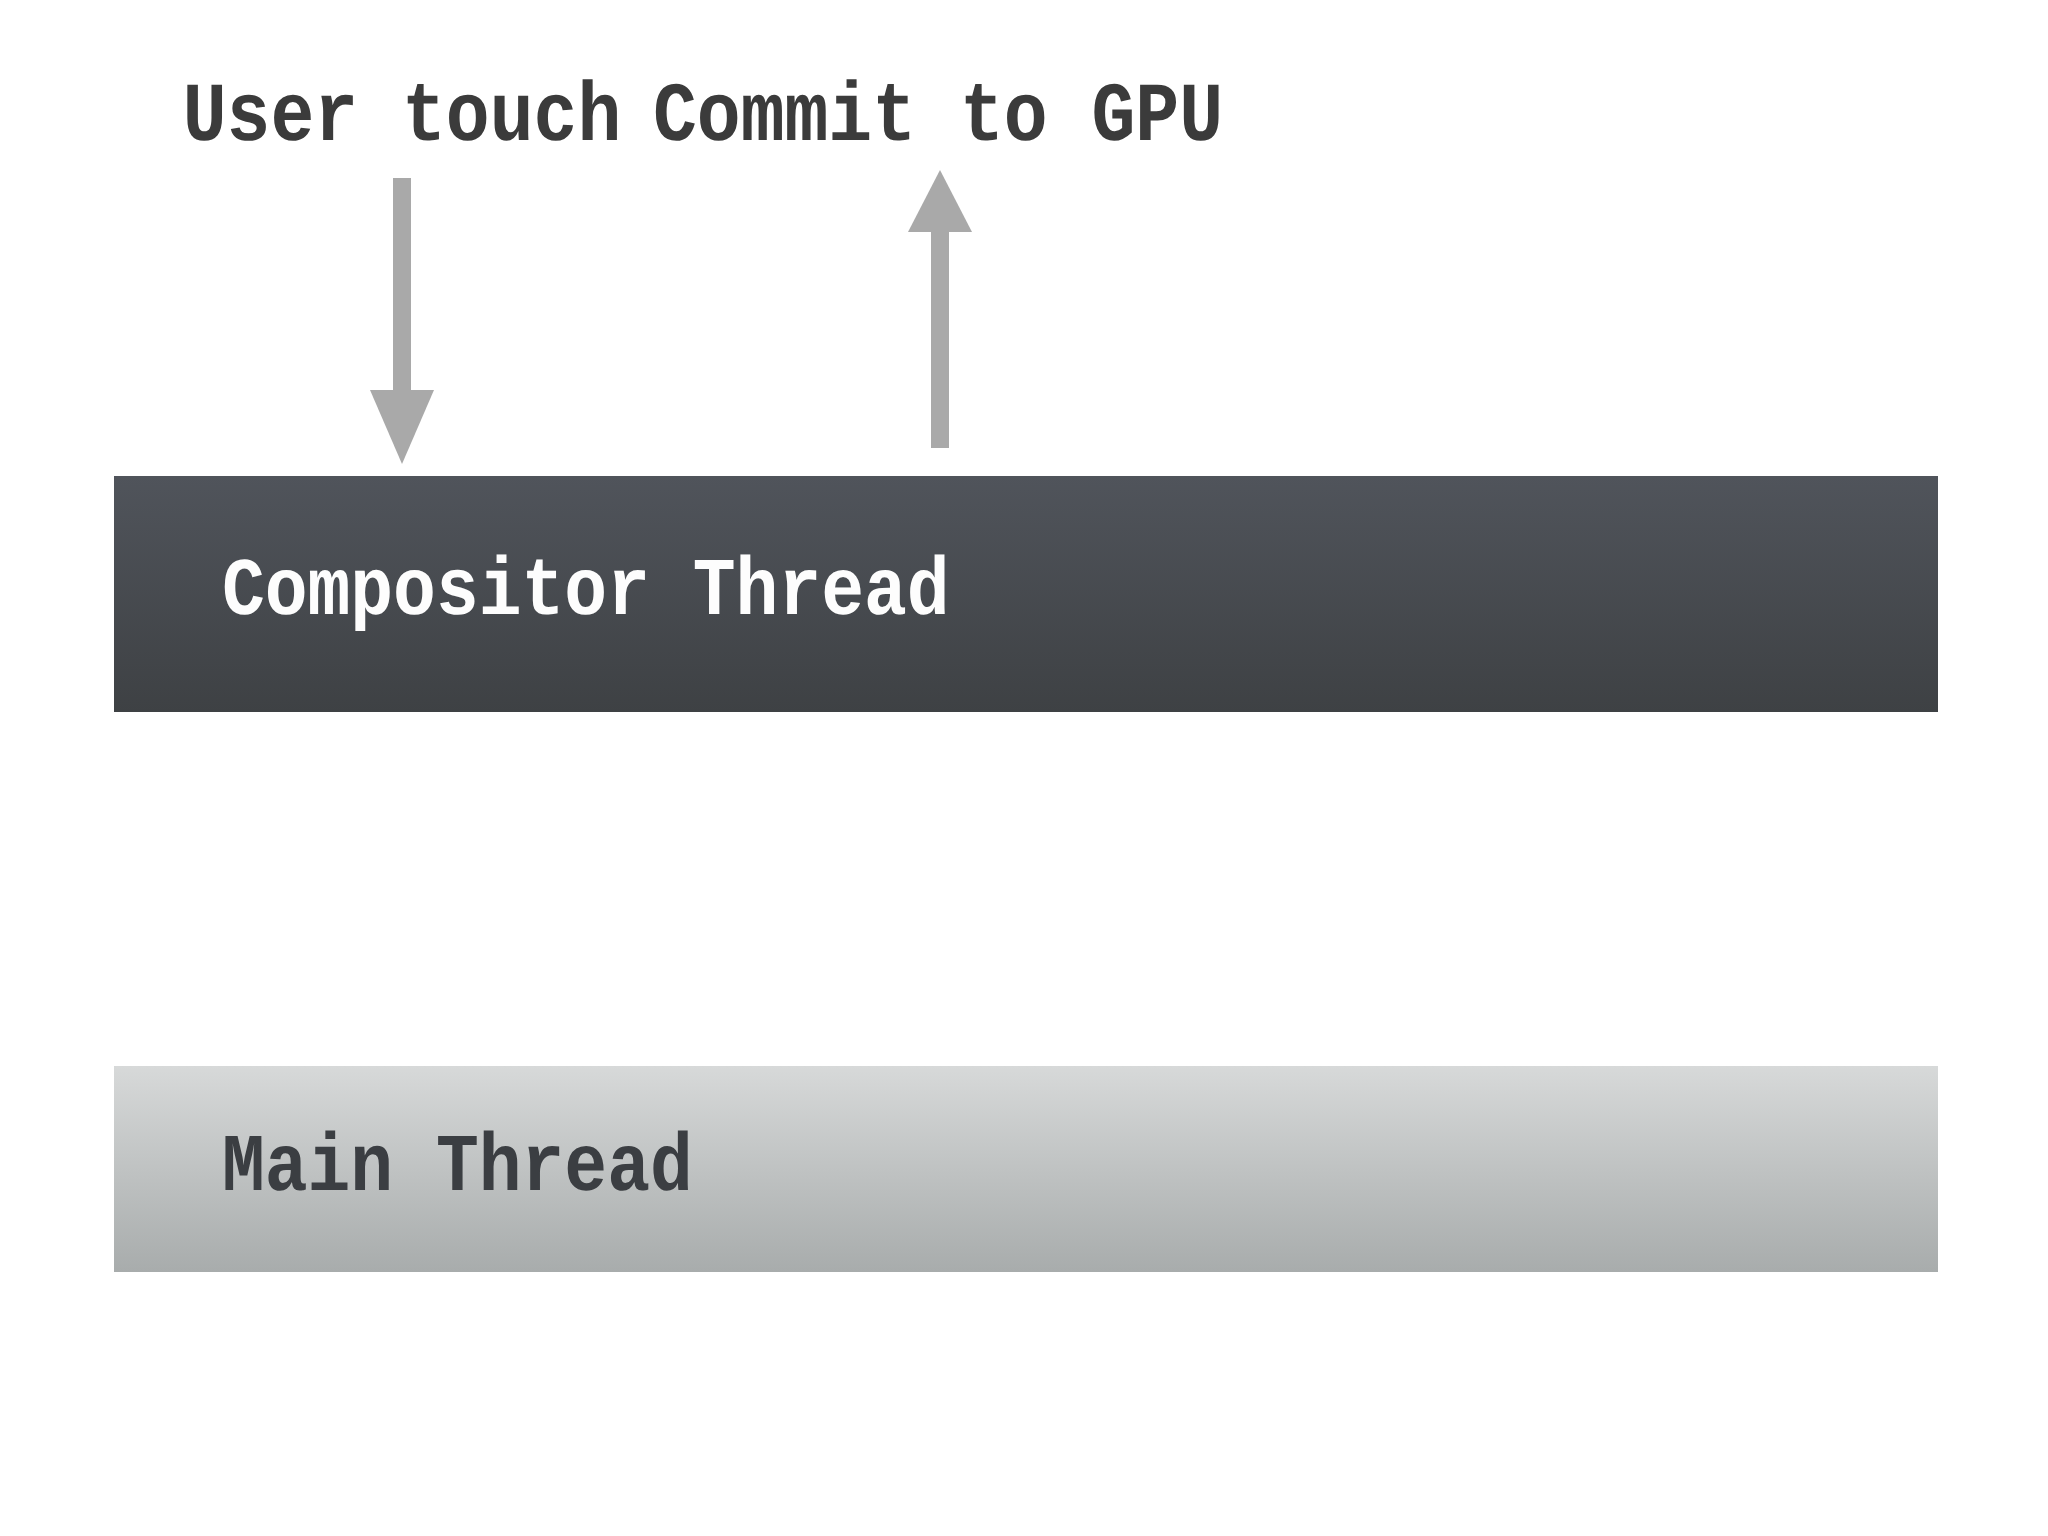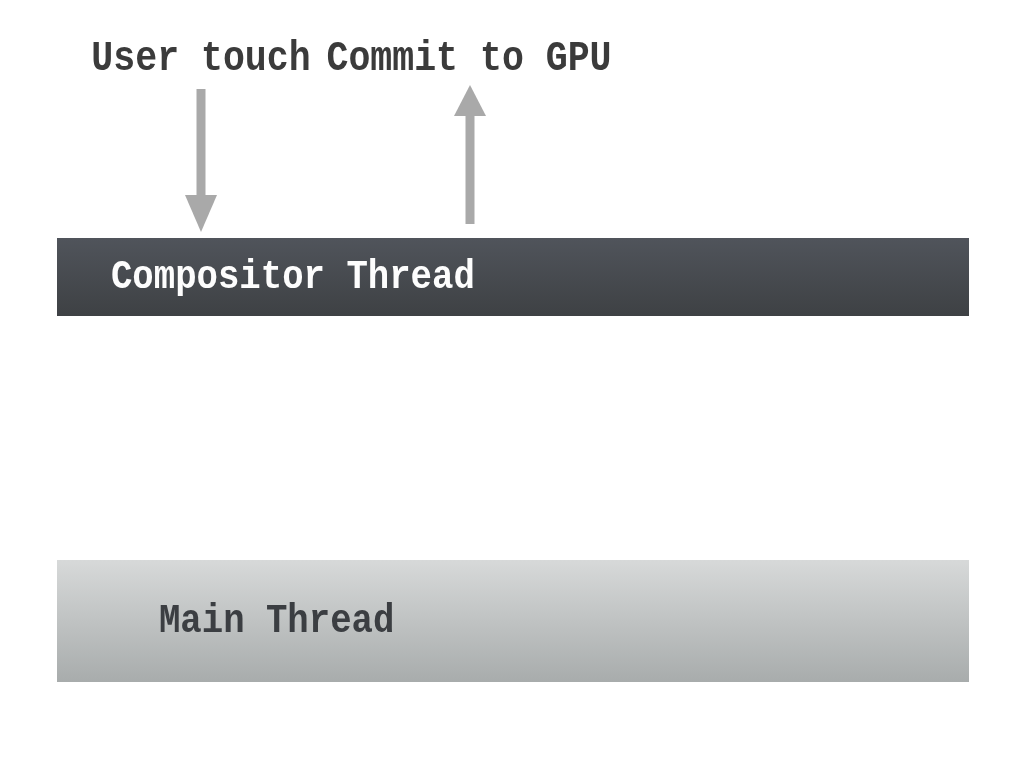--- a/index.html
+++ b/index.html
@@ -47,33 +47,32 @@
   .lane-bar .lane-label {
     font-size: 41px;
     font-weight: bold;
     padding-left: 62px;
     white-space: nowrap;
     transform: scaleX(0.87);
     transform-origin: left center;
   }
   .lane-bar.compositor {
     top: 238px;
-    height: 78px;
+    height: 118px;
     background: linear-gradient(
       var(--compositor_bar_top, #50545b),
       var(--compositor_bar_bottom, #3e4144));
   }
   .lane-bar.compositor .lane-label { color: var(--compositor_label, #fdfdfd); }
   .lane-bar.main {
-    top: 560px;
-    height: 122px;
+    top: 533px;
+    height: 103px;
     background: linear-gradient(
       var(--main_bar_top, #d7d9d9),
       var(--main_bar_bottom, #a8acac));
-    padding-left: 48px;
   }
   .lane-bar.main .lane-label { color: var(--main_label, #3b3e42); }
 </style>
 </head>
 <body>
 
 <div class="canvas">
 
   <div class="annotation-label user-touch">User touch</div>
 

